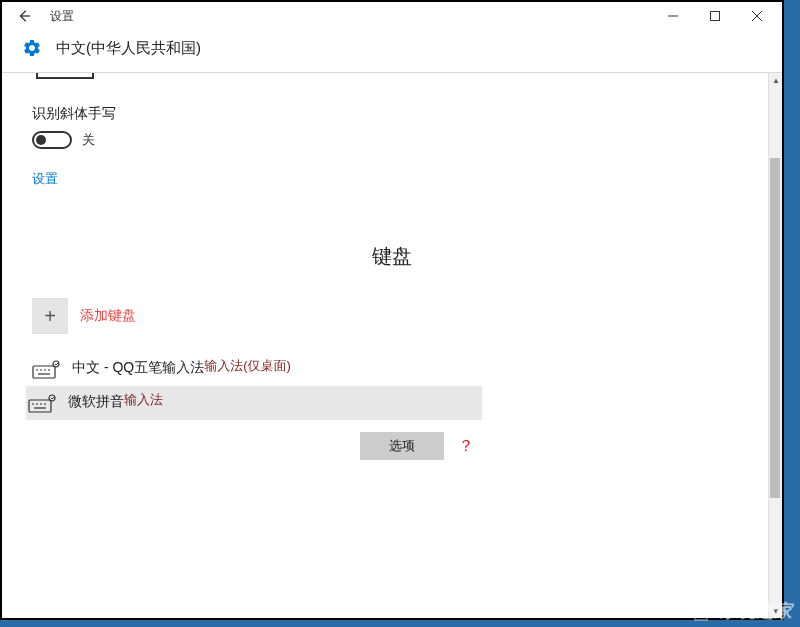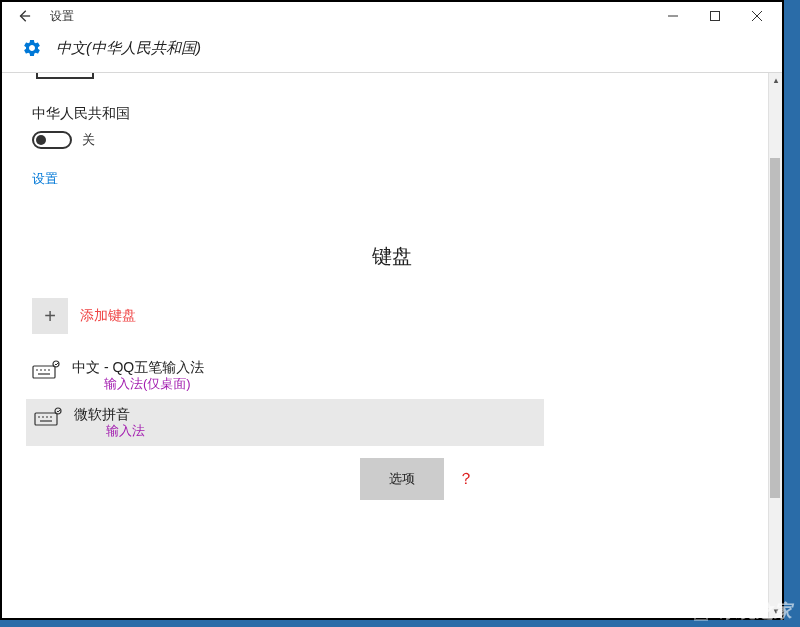--- a/index.html
+++ b/index.html
@@ -68,21 +68,20 @@
     }
     .gear-icon {
       width: 20px;
       height: 20px;
       color: #0078d7;
       margin-right: 14px;
     }
     .header-title {
       font-size: 15px;
       color: #222;
-      font-style: italic;
     }
     .content {
       flex: 1;
       padding: 0 30px;
       overflow-y: auto;
       position: relative;
     }
     .scrollbar {
       position: absolute;
       right: 0;
@@ -184,55 +183,54 @@
       color: #ef4444;
     }
     .ime-item {
       display: flex;
       align-items: flex-start;
       padding: 6px 0;
     }
     .ime-item.selected {
       background: #e8e8e8;
       margin-left: -6px;
-      padding-left: 8px;
-      width: 518px;
+      padding-left: 2px;
+      width: 456px;
     }
     .ime-icon {
       width: 28px;
       margin-right: 12px;
       margin-top: 2px;
       color: #333;
     }
     .ime-text {
       display: flex;
-      flex-direction: column;
+      flex-direction: row;
     }
     .ime-name {
       font-size: 14px;
       color: #222;
       line-height: 1.3;
     }
     .ime-sub {
       font-size: 13px;
-      color: #a21caf;
+      color: #7f1d1d;
       line-height: 1.3;
-      margin-left: 32px;
     }
     .ime-actions {
       display: flex;
       justify-content: flex-end;
       width: 442px;
       padding: 12px 0 0 0;
       gap: 10px;
       align-items: center;
     }
     .ime-btn {
       width: 84px;
-      height: 42px;
+      height: 28px;
       background: #ccc;
       border: none;
       font-size: 13px;
       color: #222;
       cursor: pointer;
     }
     .ime-btn.highlighted {
       border: 2px solid #d22;
       background: #ddd;
     }
@@ -292,21 +290,21 @@
   <div class="header">
     <svg class="gear-icon" viewBox="0 0 24 24">
       <path fill="#0078d7" d="M19.14,12.94c0.04-0.3,0.06-0.61,0.06-0.94c0-0.32-0.02-0.64-0.07-0.94l2.03-1.58c0.18-0.14,0.23-0.41,0.12-0.61 l-1.92-3.32c-0.12-0.22-0.37-0.29-0.59-0.22l-2.39,0.96c-0.5-0.38-1.03-0.7-1.62-0.94L14.4,2.81c-0.04-0.24-0.24-0.41-0.48-0.41 h-3.84c-0.24,0-0.43,0.17-0.47,0.41L9.25,5.35C8.66,5.59,8.12,5.92,7.63,6.29L5.24,5.33c-0.22-0.08-0.47,0-0.59,0.22L2.74,8.87 C2.62,9.08,2.66,9.34,2.86,9.48l2.03,1.58C4.84,11.36,4.8,11.69,4.8,12s0.02,0.64,0.07,0.94l-2.03,1.58 c-0.18,0.14-0.23,0.41-0.12,0.61l1.92,3.32c0.12,0.22,0.37,0.29,0.59,0.22l2.39-0.96c0.5,0.38,1.03,0.7,1.62,0.94l0.36,2.54 c0.05,0.24,0.24,0.41,0.48,0.41h3.84c0.24,0,0.44-0.17,0.47-0.41l0.36-2.54c0.59-0.24,1.13-0.56,1.62-0.94l2.39,0.96 c0.22,0.08,0.47,0,0.59-0.22l1.92-3.32c0.12-0.22,0.07-0.47-0.12-0.61L19.14,12.94z M12,15.6c-1.98,0-3.6-1.62-3.6-3.6 s1.62-3.6,3.6-3.6s3.6,1.62,3.6,3.6S13.98,15.6,12,15.6z"></path>
     </svg>
     <div class="header-title">中文(中华人民共和国)</div>
   </div>
 
   <div class="content">
     <div class="partial-box"></div>
 
-    <div class="setting-label">中华人民共和国</div>
+    <div class="setting-label">识别斜体手写</div>
     <div class="toggle-row">
       <div class="toggle">
         <div class="toggle-knob"></div>
       </div>
       <div class="toggle-state">关</div>
     </div>
 
     <a class="link">设置</a>
 
     <div class="section-heading">键盘</div>

